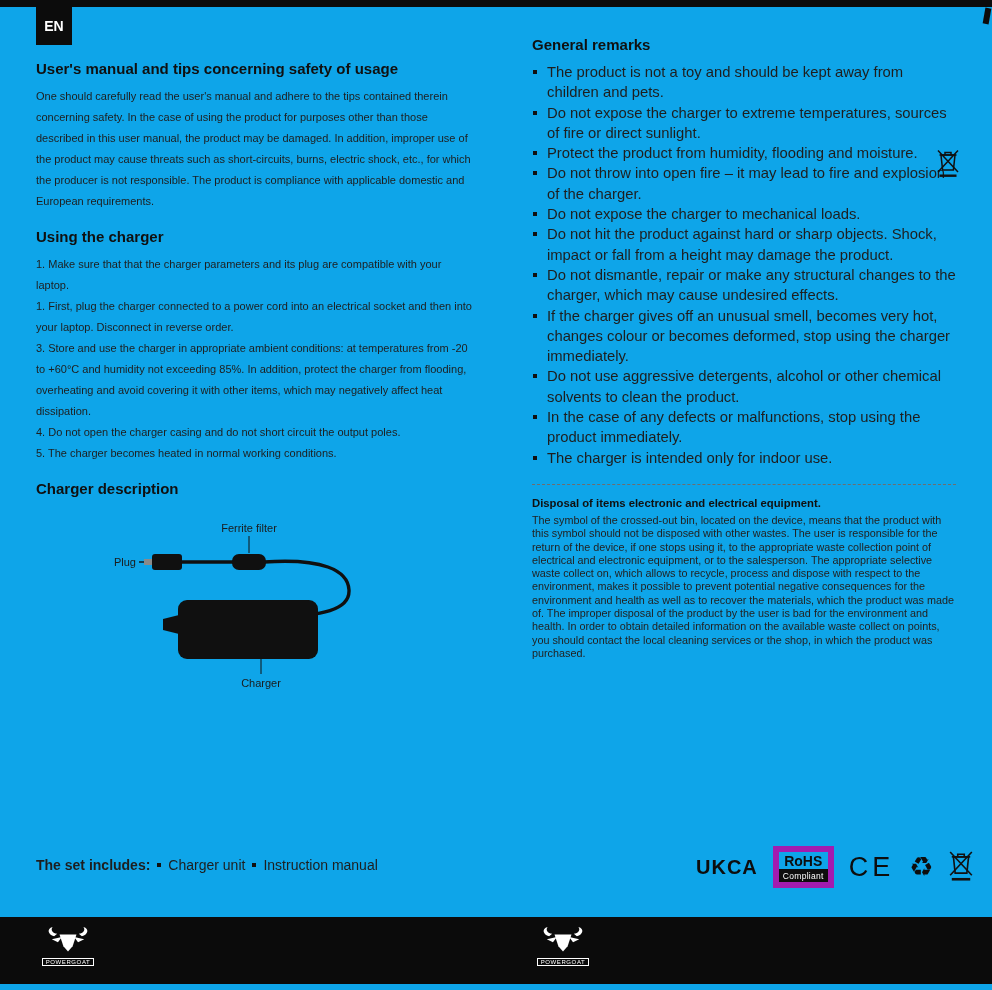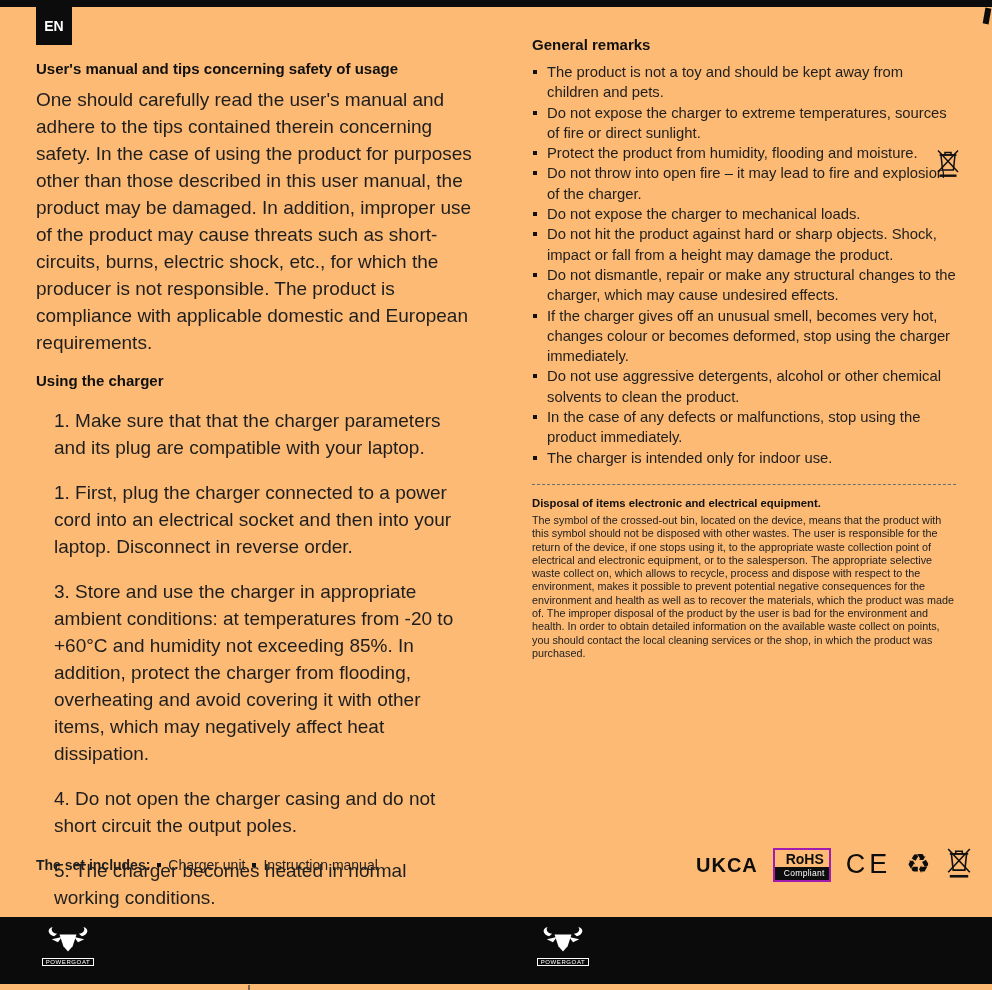--- a/index.html
+++ b/index.html
@@ -1,50 +1,50 @@
 <!DOCTYPE html>
 <html><head>
 <meta charset="utf-8">
 <style>
   * { margin:0; padding:0; box-sizing:border-box; }
   html,body { width:992px; height:990px; }
   body { font-family:"Liberation Sans", sans-serif; background:#e9e9e9; }
-  .sheet { position:relative; width:992px; height:990px; background:#fdba74; overflow:hidden; color:#1b1b1b; }
+  .sheet { position:relative; width:992px; height:990px; background:#0ea5e9; overflow:hidden; color:#1b1b1b; }
 
   .top-bar { position:absolute; top:0; left:0; width:100%; height:7px; background:#0c0c0c; }
   .corner-mark { position:absolute; top:8px; right:2px; width:6px; height:16px; background:#0c0c0c; transform:rotate(10deg); }
   .en-badge { position:absolute; top:7px; left:36px; width:36px; height:38px; background:#0c0c0c; color:#fff;
               font-weight:700; font-size:14px; display:flex; align-items:center; justify-content:center; }
 
   .col-left  { position:absolute; left:36px;  top:60px; width:436px; }
   .col-right { position:absolute; left:532px; top:36px; width:424px; }
 
   h2 { font-size:15px; font-weight:700; color:#101010; margin:16px 0 9px; }
   .col-left h2:first-child, .col-right h2:first-child { margin-top:0; }
 
-  .body-text, .step { font-size:19px; line-height:27px; color:#1e1e1e; }
-  .step { margin:18px; }
+  .body-text, .step { font-size:11px; line-height:21px; color:#1e1e1e; }
+  .step { margin:0; }
 
   ul.remarks { list-style:none; margin:0; }
   ul.remarks li { position:relative; font-size:14.8px; line-height:20.3px; padding-left:15px; color:#1e1e1e; }
   ul.remarks li::before { content:""; position:absolute; left:1px; top:8px; width:4px; height:4px; background:#111; }
 
   .bin-top { position:absolute; right:-4px; top:112px; }
 
   .divider { border-top:1.6px dashed #6e6e6e; margin:16px 0 12px; }
   .disposal-heading { font-size:11.3px; font-weight:700; color:#101010; margin-bottom:5px; }
   .disposal-text { font-size:10.8px; line-height:13.3px; color:#222; }
 
   .set-line { position:absolute; left:36px; top:857px; font-size:14px; color:#1e1e1e; display:flex; align-items:center; gap:7px; }
   .set-line .lbl { font-weight:700; }
   .bullet-sq { display:inline-block; width:4px; height:4px; background:#111; }
 
   .marks { position:absolute; left:696px; top:846px; display:flex; align-items:center; gap:15px; }
   .ukca { display:flex; font-weight:700; font-size:20px; line-height:18px; letter-spacing:1px; color:#0d0d0d; }
-  .rohs { border:2px solid #a21caf; display:flex; flex-direction:column; text-align:right; min-width:58px; }
+  .rohs { border:6px solid #a21caf; display:flex; flex-direction:column; text-align:center; min-width:58px; }
   .rohs-top { font-weight:700; font-size:14px; padding:1px 5px 0; color:#0d0d0d; }
   .rohs-bottom { background:#0d0d0d; color:#fff; font-size:8.5px; padding:1.5px 4px; letter-spacing:0.3px; }
   .ce { font-size:27px; letter-spacing:4px; color:#0d0d0d; }
   .recycle { font-size:27px; line-height:27px; color:#0d0d0d; }
 
   .diagram { position:relative; width:436px; height:196px; margin-top:4px; }
   .diagram svg text { font-family:"Liberation Sans", sans-serif; fill:#1b1b1b; }
 
   .footer { position:absolute; left:0; top:917px; width:100%; height:67px; background:#0b0b0b; }
   .goat-wrap { position:absolute; top:6px; display:flex; flex-direction:column; align-items:center; width:60px; }

